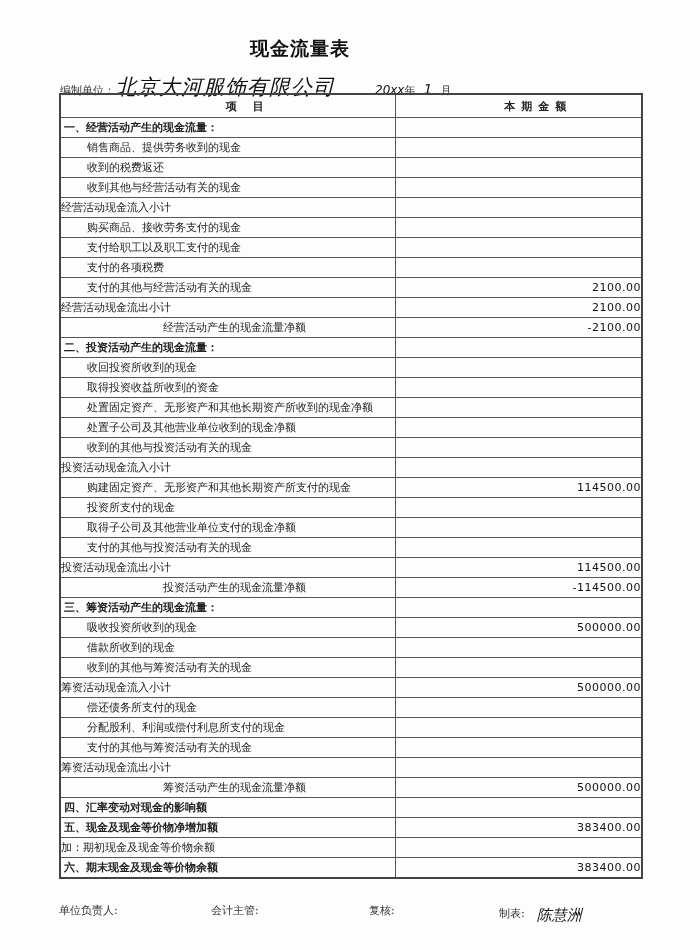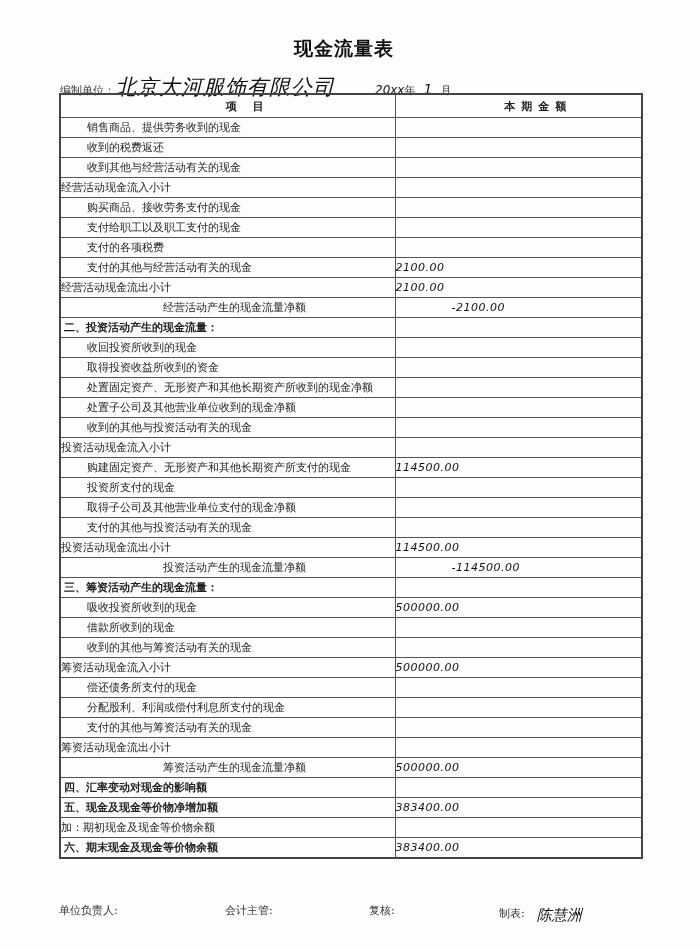--- a/index.html
+++ b/index.html
@@ -2,21 +2,21 @@
 <html><head>
   <meta charset="utf-8">
   <style>
     html, body { margin: 0; padding: 0; }
     body {
       width: 700px; height: 950px; background: #fdfdfd; position: relative; overflow: hidden;
       font-family: "DejaVu Serif", "Liberation Serif", serif; color: #222;
     }
     .title {
       position: absolute; top: 36px; left: 0; width: 600px; text-align: center;
-      font-size: 19px; font-weight: bold; letter-spacing: 1px; color: #111; margin-left: 44px;
+      font-size: 19px; font-weight: bold; letter-spacing: 1px; color: #111;
     }
     .meta {
       position: absolute; top: 73px; left: 60px; font-size: 11px; color: #333;
       display: flex; align-items: baseline; white-space: nowrap;
     }
     .meta .company {
       font-family: "DejaVu Sans", sans-serif; font-size: 21px; font-style: italic; color: #111;
       margin-right: 40px; letter-spacing: 1px;
     }
     .meta .hand { font-family: "DejaVu Sans", sans-serif; font-style: italic; font-size: 12px; color: #111; }
@@ -33,22 +33,22 @@
       height: 22px; font-weight: bold; text-align: center; letter-spacing: 6px; font-size: 11px; padding-left: 40px;
     }
     table.cf col.c1 { width: 335px; }
     table.cf col.c2 { width: 247px; }
     td.label { padding-left: 4px; }
     td.label.section { font-weight: bold; padding-left: 3px; }
     td.label.indent1 { padding-left: 26px; }
     td.label.indent2 { }
     td.label.indent3 { padding-left: 102px; }
     td.amount {
-      font-family: "DejaVu Sans", sans-serif; font-style: italic; font-size: 13.5px; color: #111;
-      padding-left: 44px; letter-spacing: 0.5px;
+      font-family: "DejaVu Sans", sans-serif; font-size: 13.5px; color: #111;
+      padding-left: 44px; letter-spacing: 0.5px; text-align: right;
     }
     td.amount.neg { padding-left: 56px; }
     .footer {
       position: absolute; top: 903px; left: 59px; width: 582px; font-size: 11px; color: #333;
     }
     .footer span { position: absolute; top: 0; white-space: nowrap; }
     .footer .signer {
       font-family: Liberation Serif, serif; font-style: italic; font-size: 15px; color: #111;
       position: relative; top: 3px; margin-left: 12px;
     }
@@ -73,20 +73,24 @@
       <col class="c2">
     </colgroup>
   <thead>
     <tr>
       <th>项 目</th>
       <th>本期金额</th>
     </tr>
   </thead>
   <tbody id="rows">
       <tr>
+        <td class="label section">一、经营活动产生的现金流量：</td>
+        <td class="amount"></td>
+      </tr>
+      <tr>
         <td class="label indent1">销售商品、提供劳务收到的现金</td>
         <td class="amount"></td>
       </tr>
       <tr>
         <td class="label indent1">收到的税费返还</td>
         <td class="amount"></td>
       </tr>
       <tr>
         <td class="label indent1">收到其他与经营活动有关的现金</td>
         <td class="amount"></td>
@@ -225,18 +229,18 @@
       </tr>
       <tr>
         <td class="label section">六、期末现金及现金等价物余额</td>
         <td class="amount">383400.00</td>
       </tr>
     </tbody>
 </table>
 
 <div class="footer">
   <span style="left:0">单位负责人:</span>
-  <span style="left:166px">会计主管:</span>
+  <span style="left:152px">会计主管:</span>
   <span style="left:310px">复核:</span>
   <span style="left:440px">
     <span style="position:static">制表:</span><span class="signer" style="position:relative">陈慧洲</span>
   </span>
 </div>
 
 </body></html>

